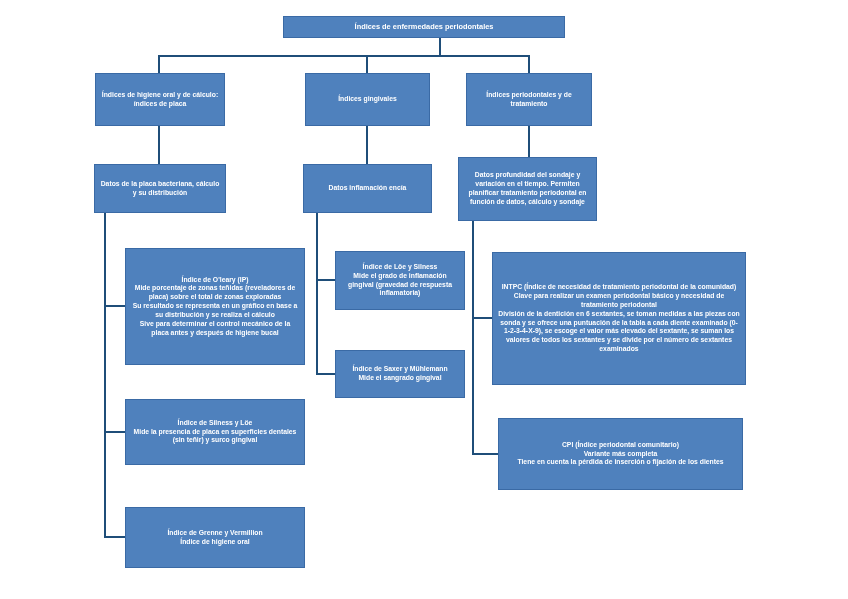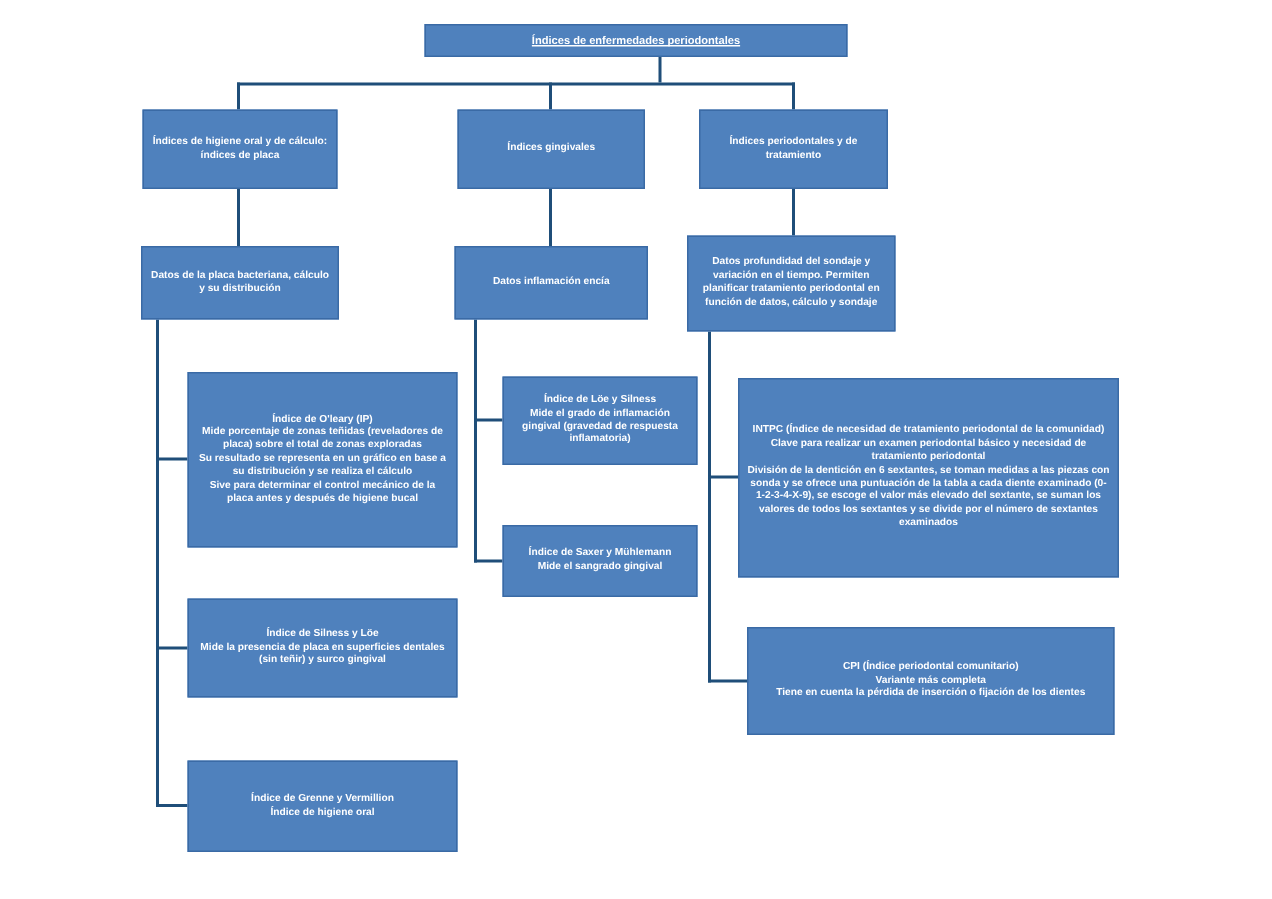--- a/index.html
+++ b/index.html
@@ -11,21 +11,21 @@
     position:absolute; box-sizing:border-box;
     background:var(--fill,#4f81bd); border:1px solid var(--border,#3a6aa5);
     color:#ffffff; font-weight:bold; font-size:6.8px; line-height:1.3;
     display:flex; flex-direction:column; justify-content:center; align-items:center;
     text-align:center; padding:3px 5px;
   }
   .node.root { font-size:7.4px; }
   .conn { position:absolute; background:var(--conn,#1f4e79); }
 
   
-  .n-root { left:283px; top:16px;  width:282px; height:22px;text-decoration:underline; }
+  .n-root { left:283px; top:16px;  width:282px; height:22px; }
   .n-b1   { left:95px;  top:73px;  width:130px; height:53px; }
   .n-b2   { left:305px; top:73px;  width:125px; height:53px; }
   .n-b3   { left:466px; top:73px;  width:126px; height:53px; }
   .n-s1   { left:94px;  top:164px; width:132px; height:49px; }
   .n-s2   { left:303px; top:164px; width:129px; height:49px; }
   .n-s3   { left:458px; top:157px; width:139px; height:64px; }
   .n-l1a  { left:125px; top:248px; width:180px; height:117px; }
   .n-l1b  { left:125px; top:399px; width:180px; height:66px; }
   .n-l1c  { left:125px; top:507px; width:180px; height:61px; }
   .n-l2a  { left:335px; top:251px; width:130px; height:59px; }

